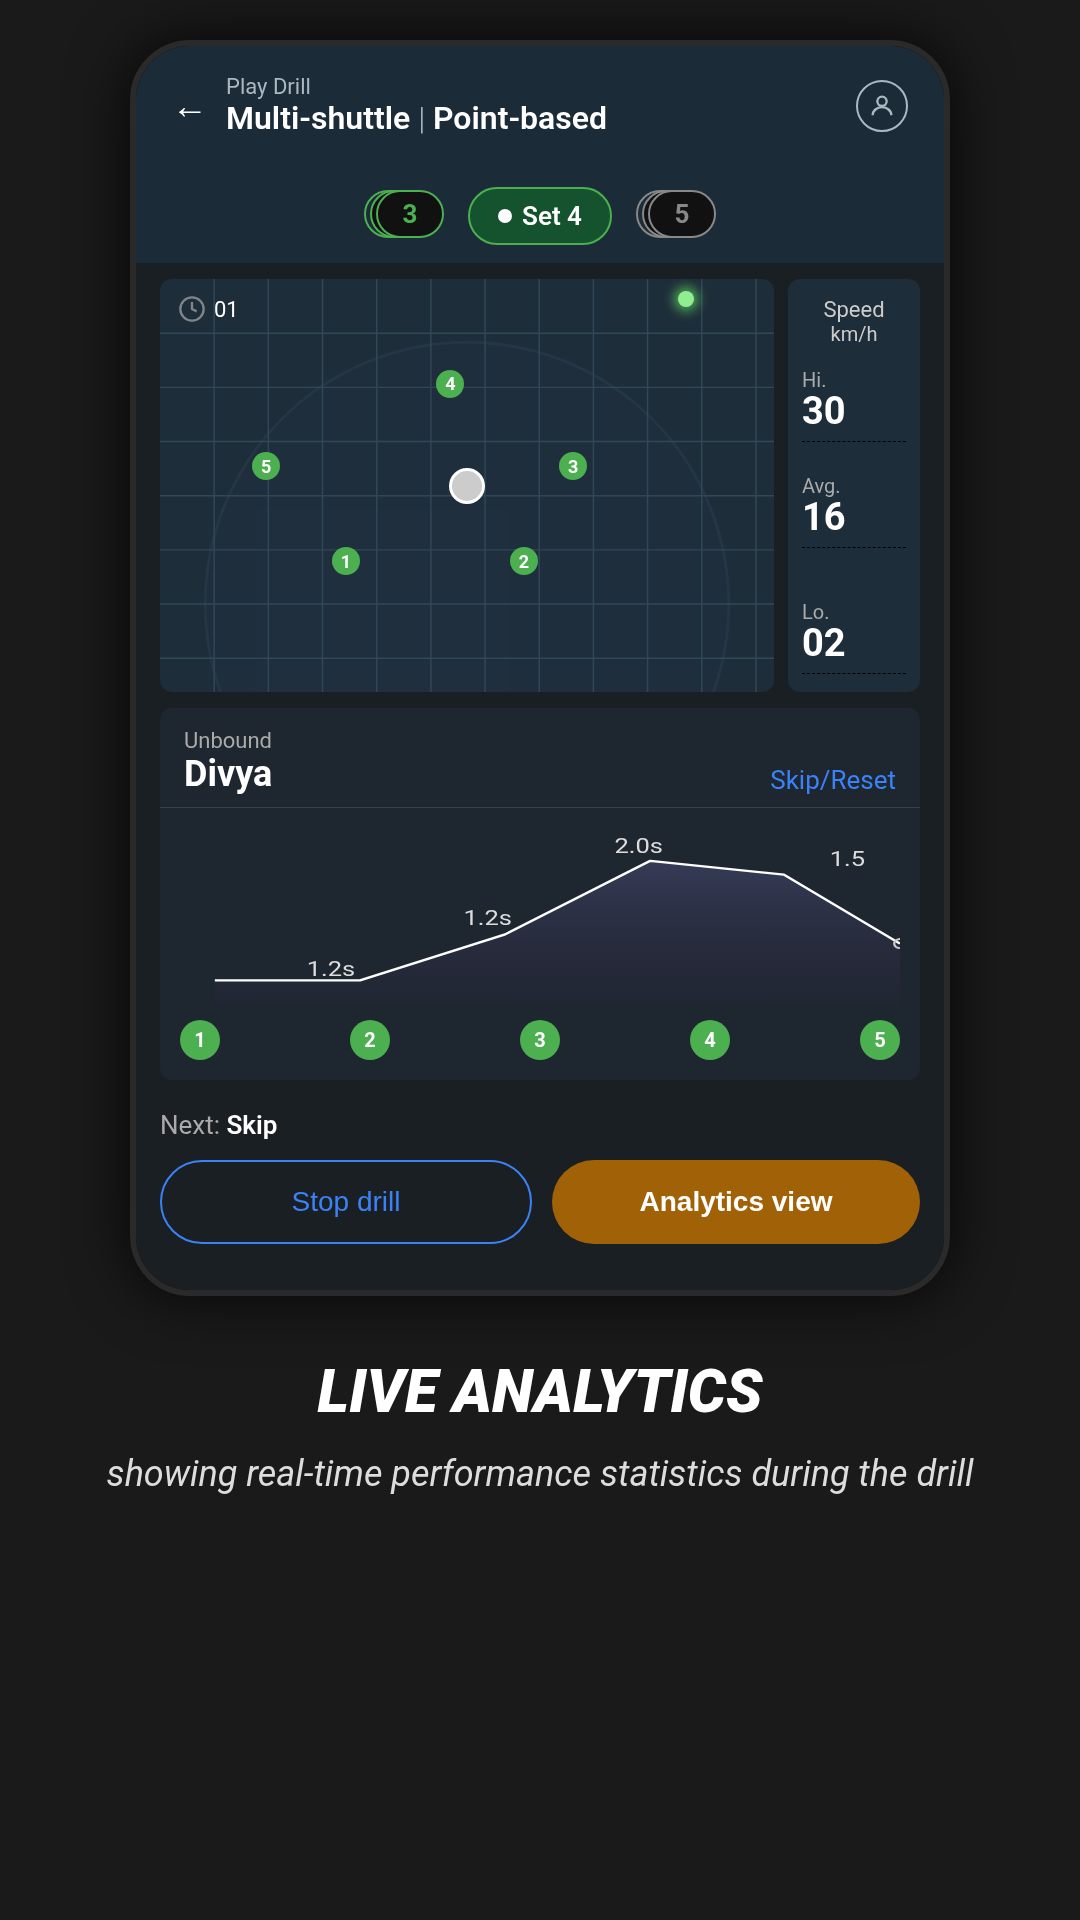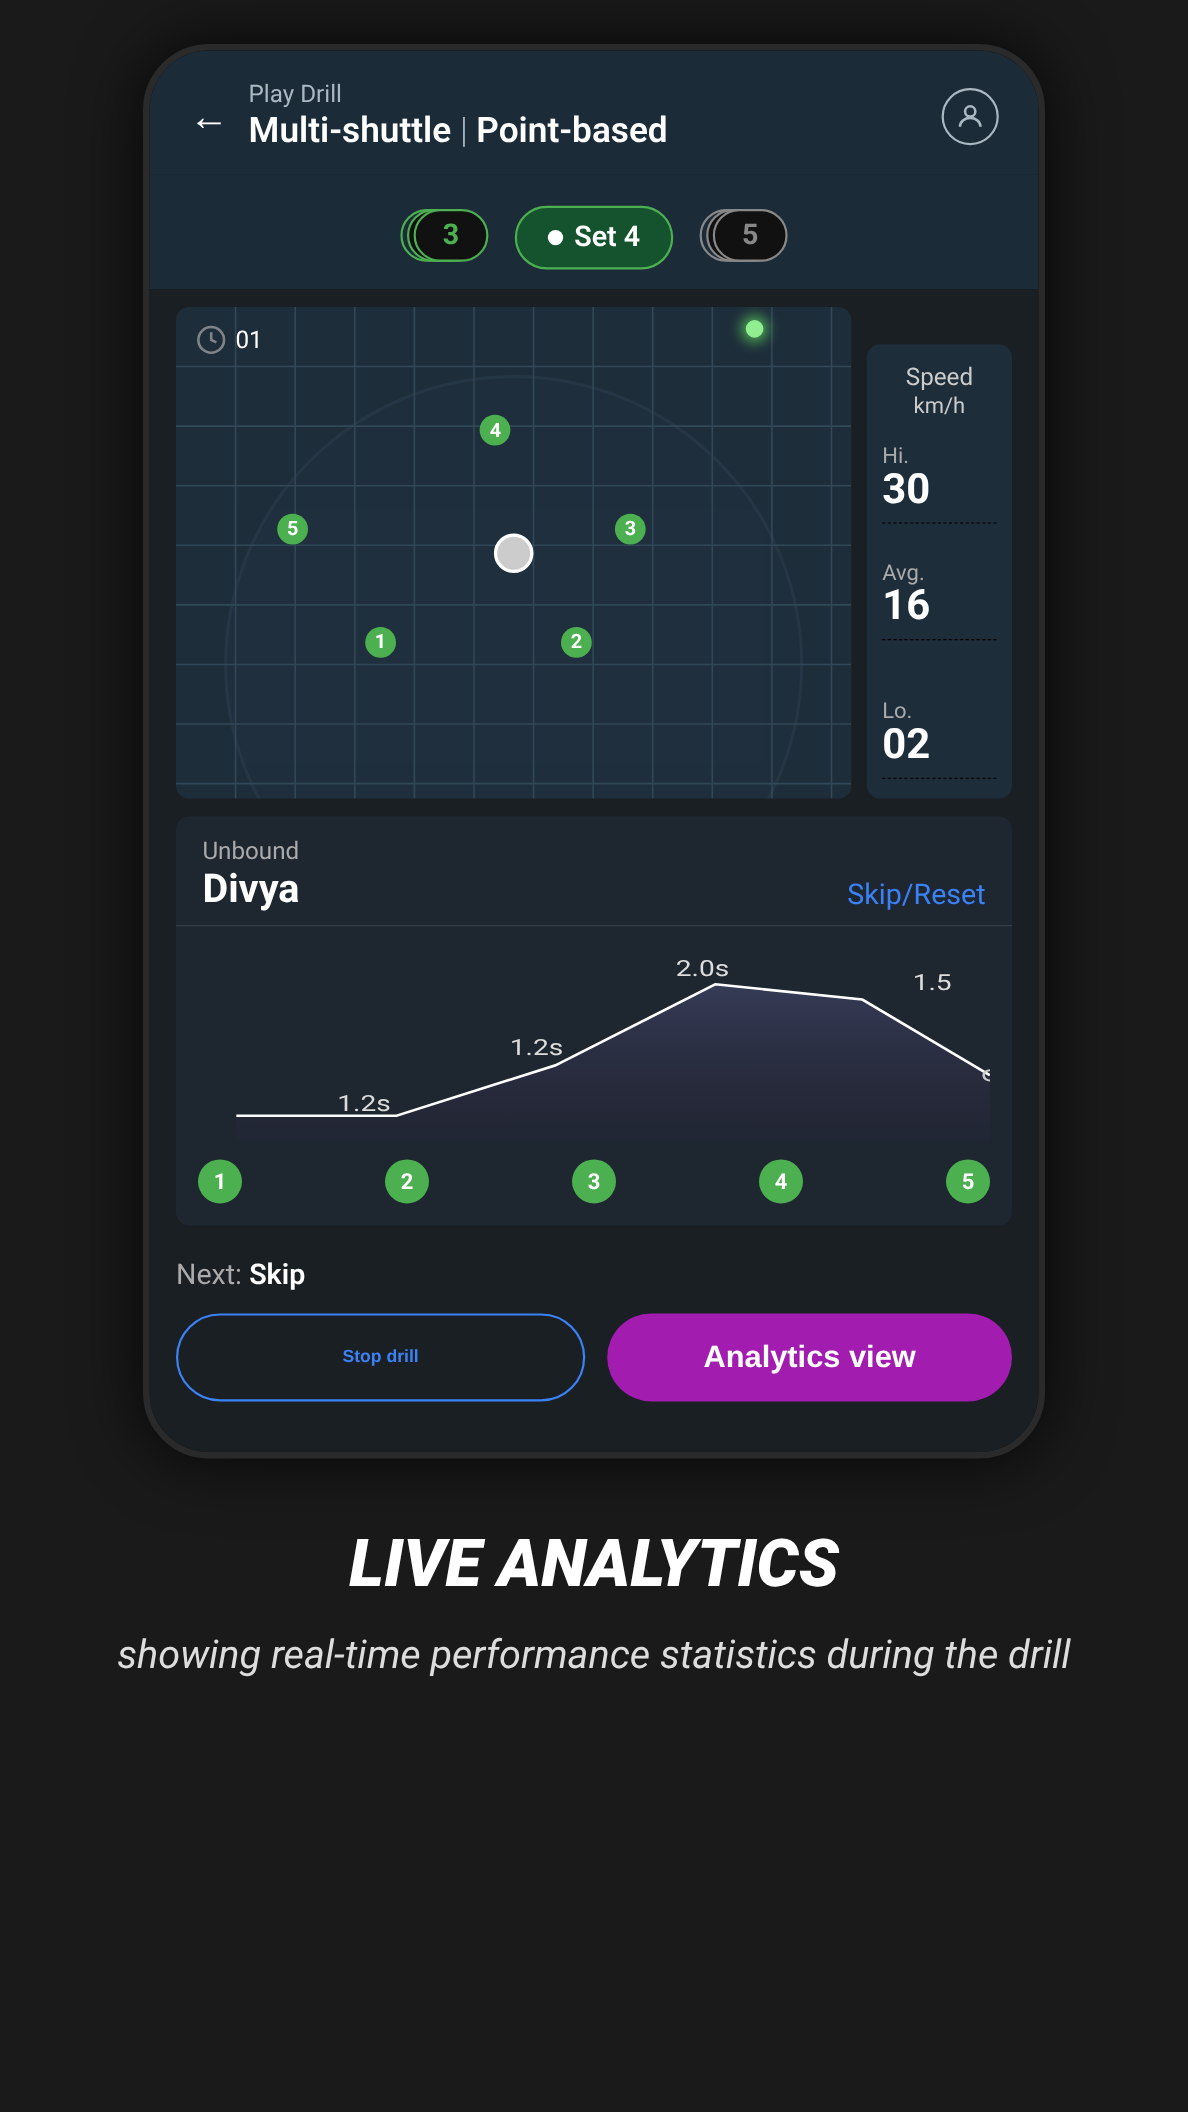--- a/index.html
+++ b/index.html
@@ -213,21 +213,20 @@
 
     
     .speed-panel {
       width: 132px;
       background: #1e2d3a;
       border-radius: 12px;
       padding: 18px 14px;
       display: flex;
       flex-direction: column;
       gap: 0;
-      margin-top: 34px;
     }
     .speed-title {
       color: #ccc;
       font-size: 22px;
       text-align: center;
     }
     .speed-unit {
       color: #ccc;
       font-size: 20px;
       text-align: center;
@@ -338,30 +337,30 @@
       gap: 20px;
       padding-bottom: 30px;
     }
     .stop-drill-btn {
       flex: 1;
       padding: 24px;
       border-radius: 50px;
       border: 2.5px solid #3b82f6;
       background: transparent;
       color: #3b82f6;
-      font-size: 16px;
-      font-weight: 700;
+      font-size: 28px;
+      font-weight: 400;
       cursor: pointer;
     }
     .analytics-btn {
       flex: 1;
       padding: 24px;
       border-radius: 50px;
       border: none;
-      background: #a21caf;
+      background: #a16207;
       color: #fff;
       font-size: 28px;
       font-weight: 700;
       cursor: pointer;
     }
 
     
     .bottom-text {
       padding: 60px 80px 80px;
       text-align: center;

